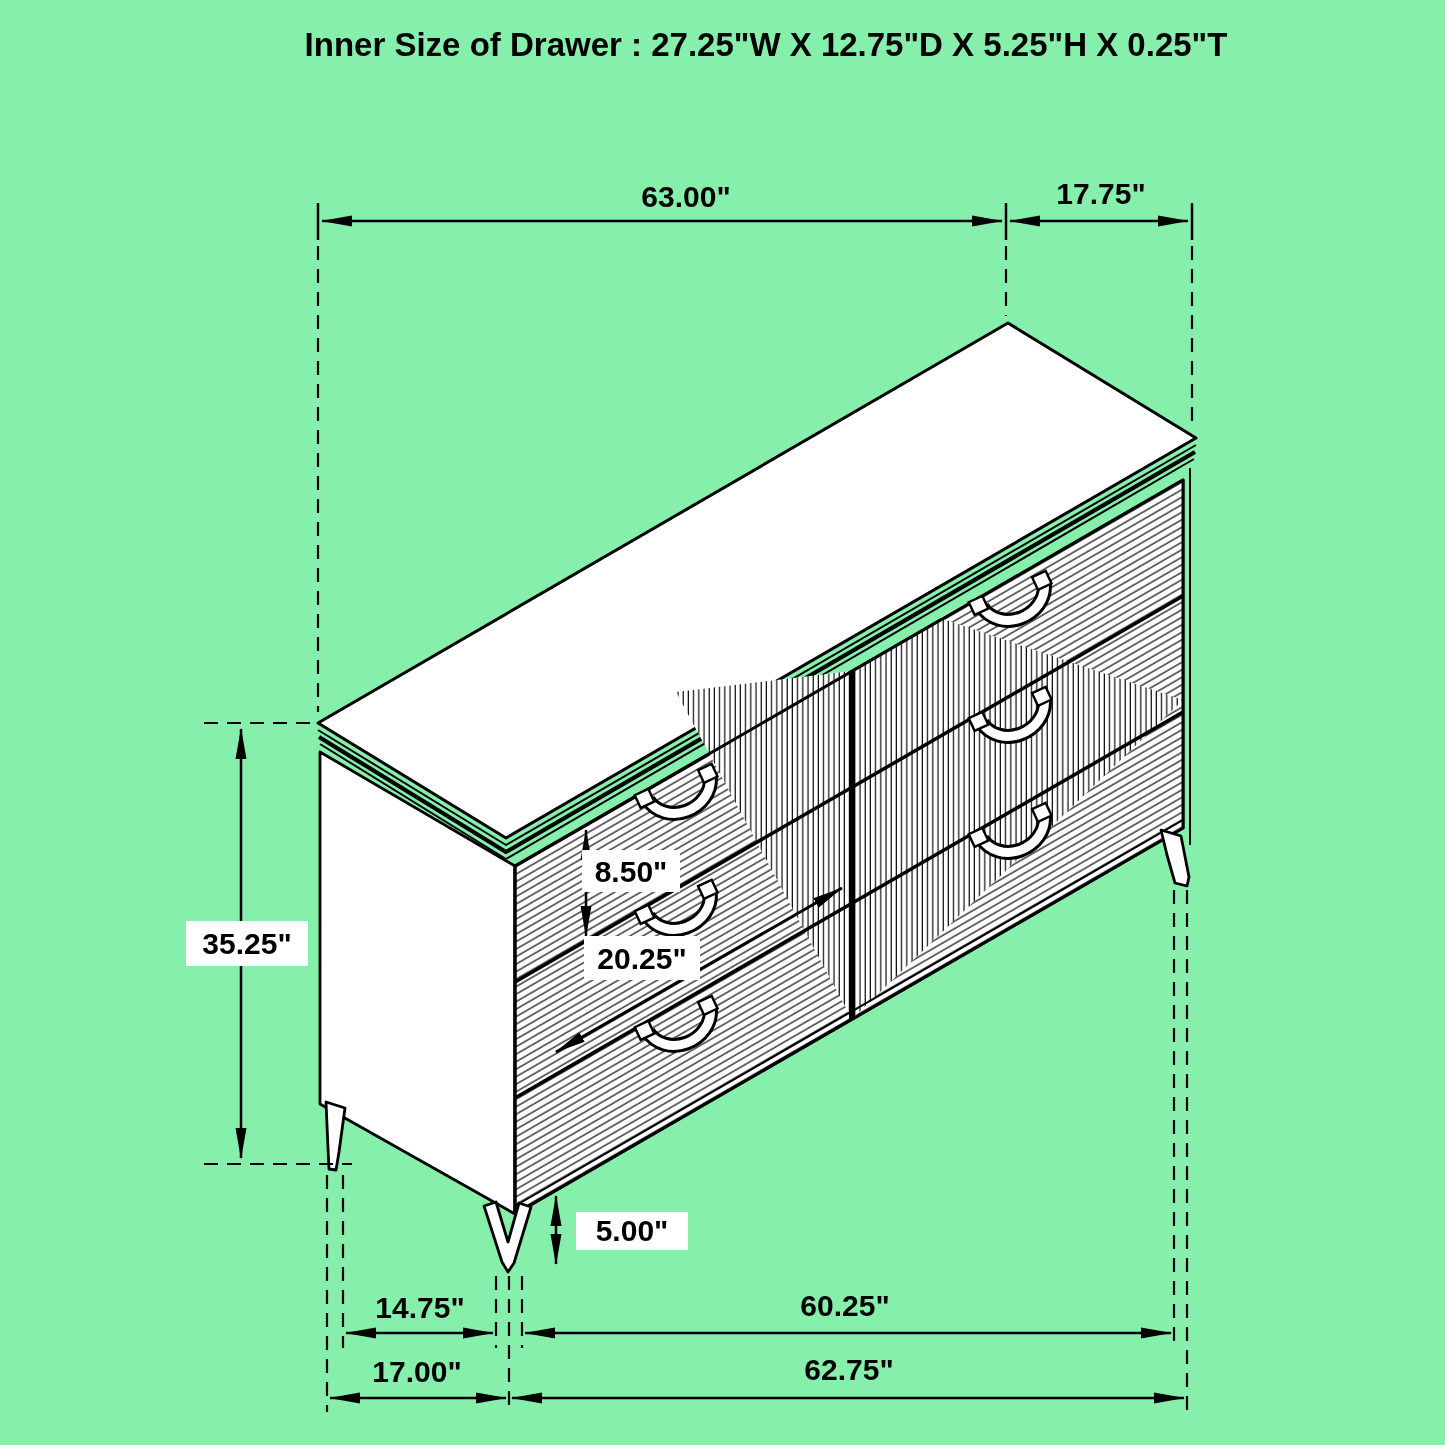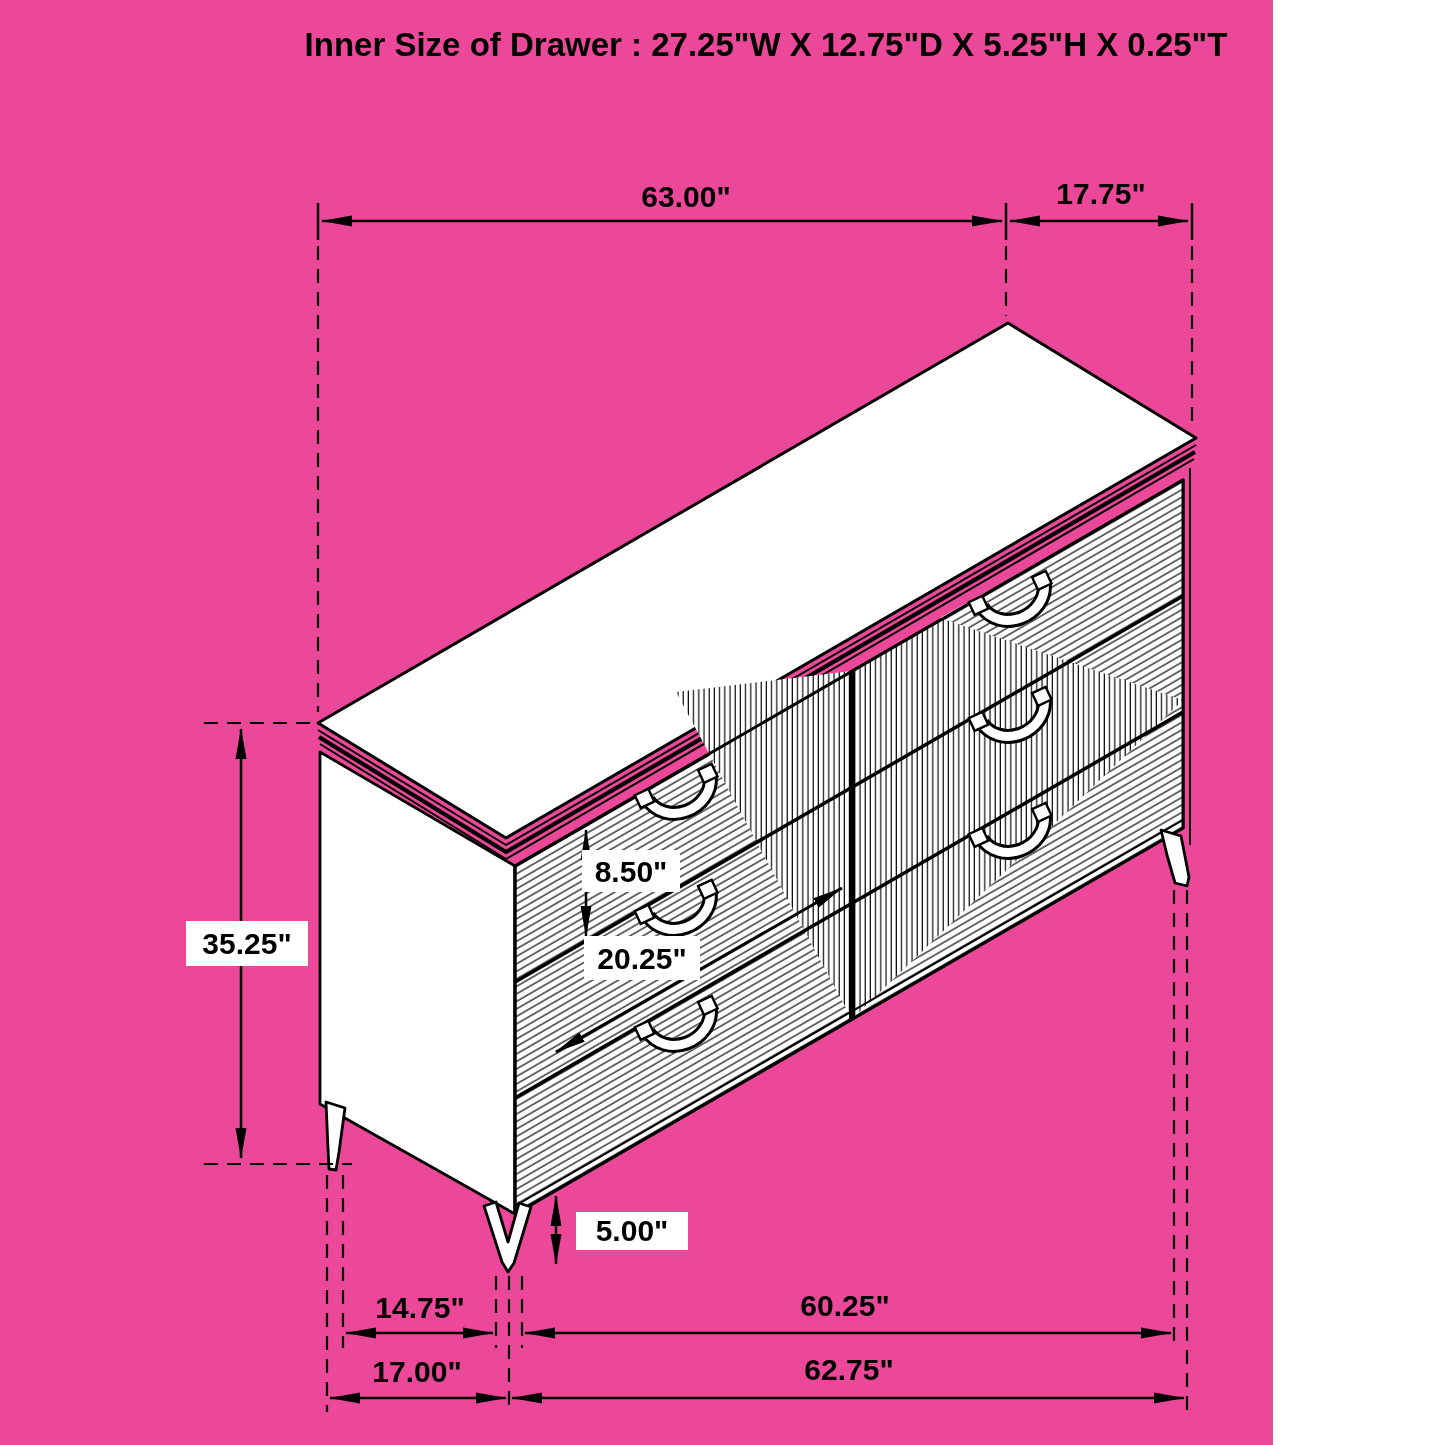--- a/index.html
+++ b/index.html
@@ -1,24 +1,24 @@
 <!DOCTYPE html>
 <html><head>
 <meta charset="utf-8">
 <style>
   html, body {
     margin: 0;
     padding: 0;
     background: #ffffff;
   }
   .stage {
-    width: 1273px;
+    width: 1445px;
     height: 1445px;
     position: relative;
-    background: #ec4899;
+    background: #86efac;
     overflow: hidden;
   }
   svg { display: block; }
   .outline   { fill: #ffffff; stroke: #000000; stroke-width: 3;   stroke-linejoin: round; }
   .panel     { fill: #ffffff; stroke: #000000; stroke-width: 2.8; stroke-linejoin: round; }
   .edge2     { fill: none; stroke: #000000; stroke-width: 2;   stroke-linejoin: round; }
   .edge4     { fill: none; stroke: #000000; stroke-width: 4.2; stroke-linejoin: round; }
   .sep       { stroke: #000000; stroke-width: 3.5; }
   .divider   { stroke: #000000; stroke-width: 6; }
   .thin      { stroke: #000000; stroke-width: 2; }

